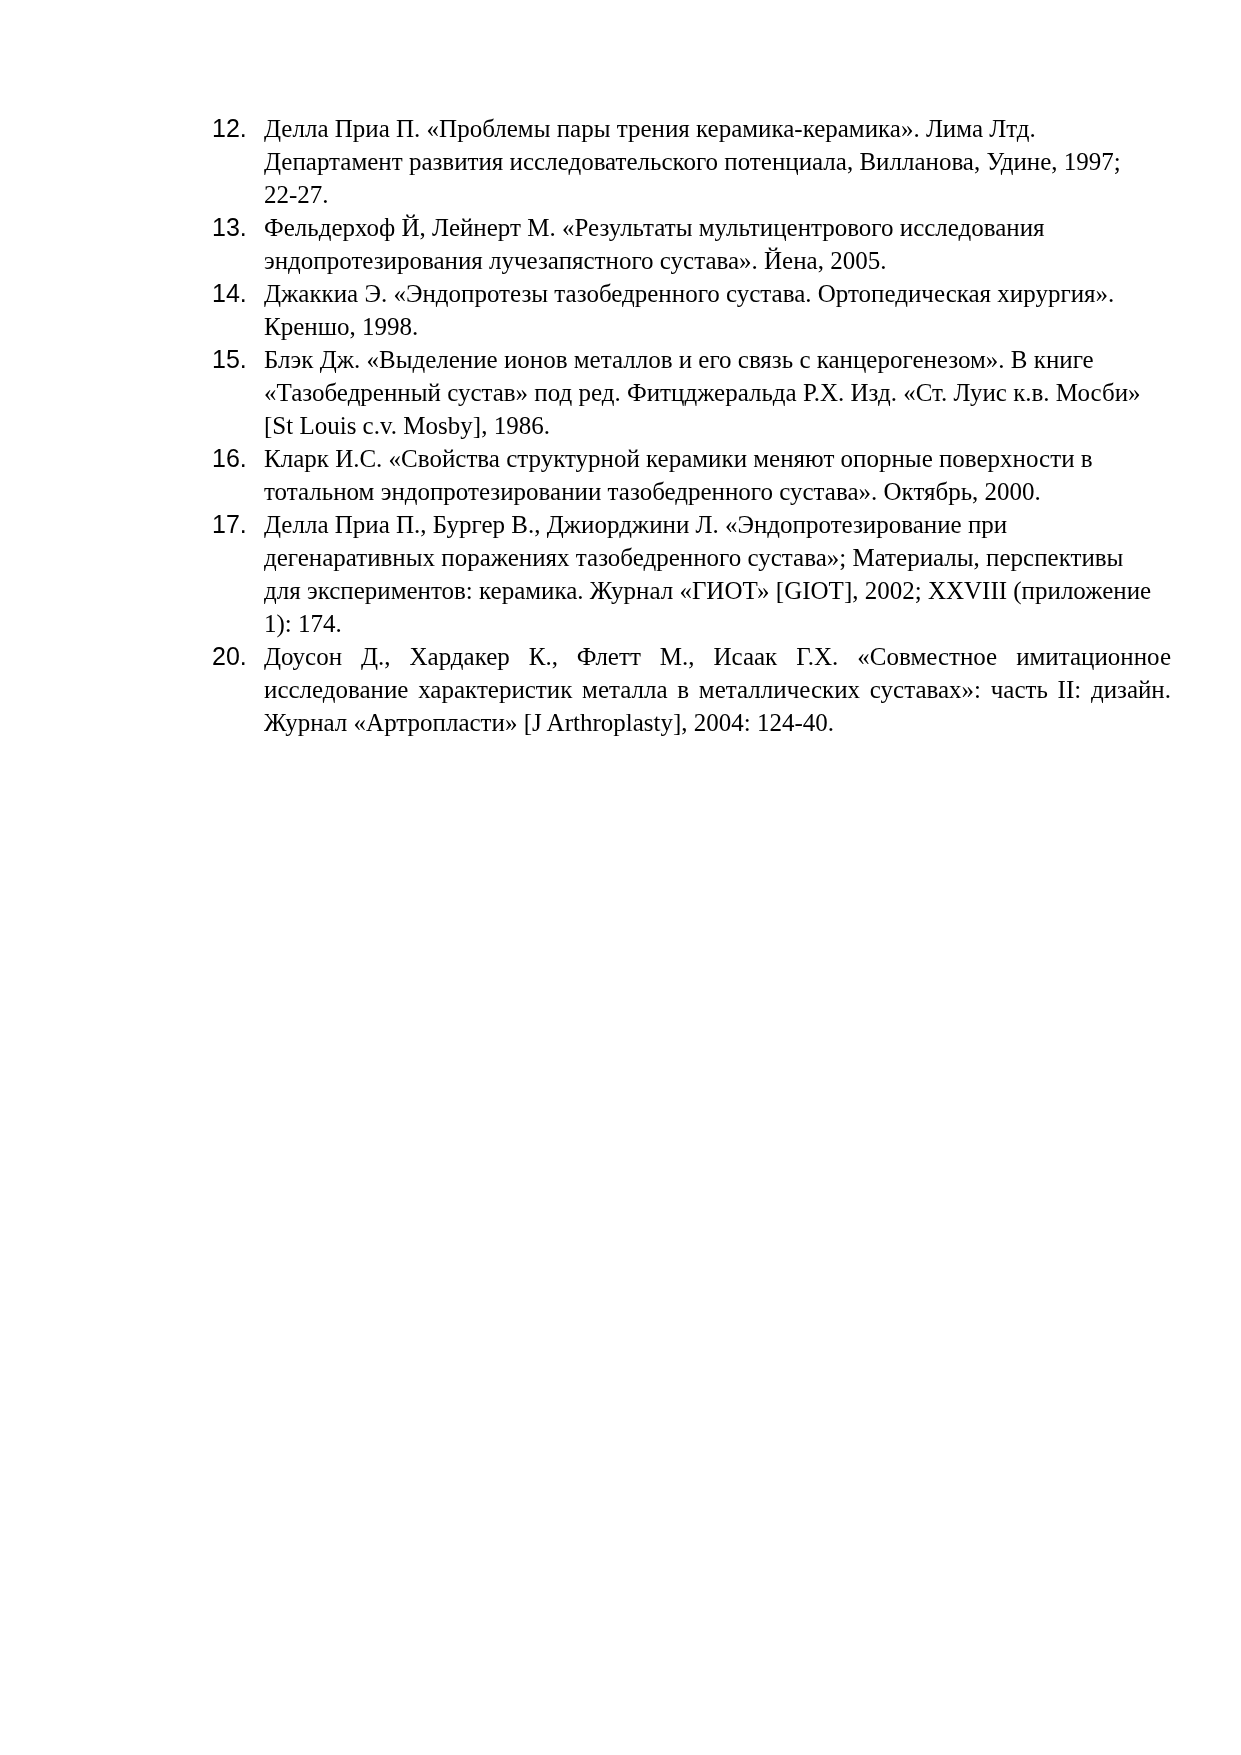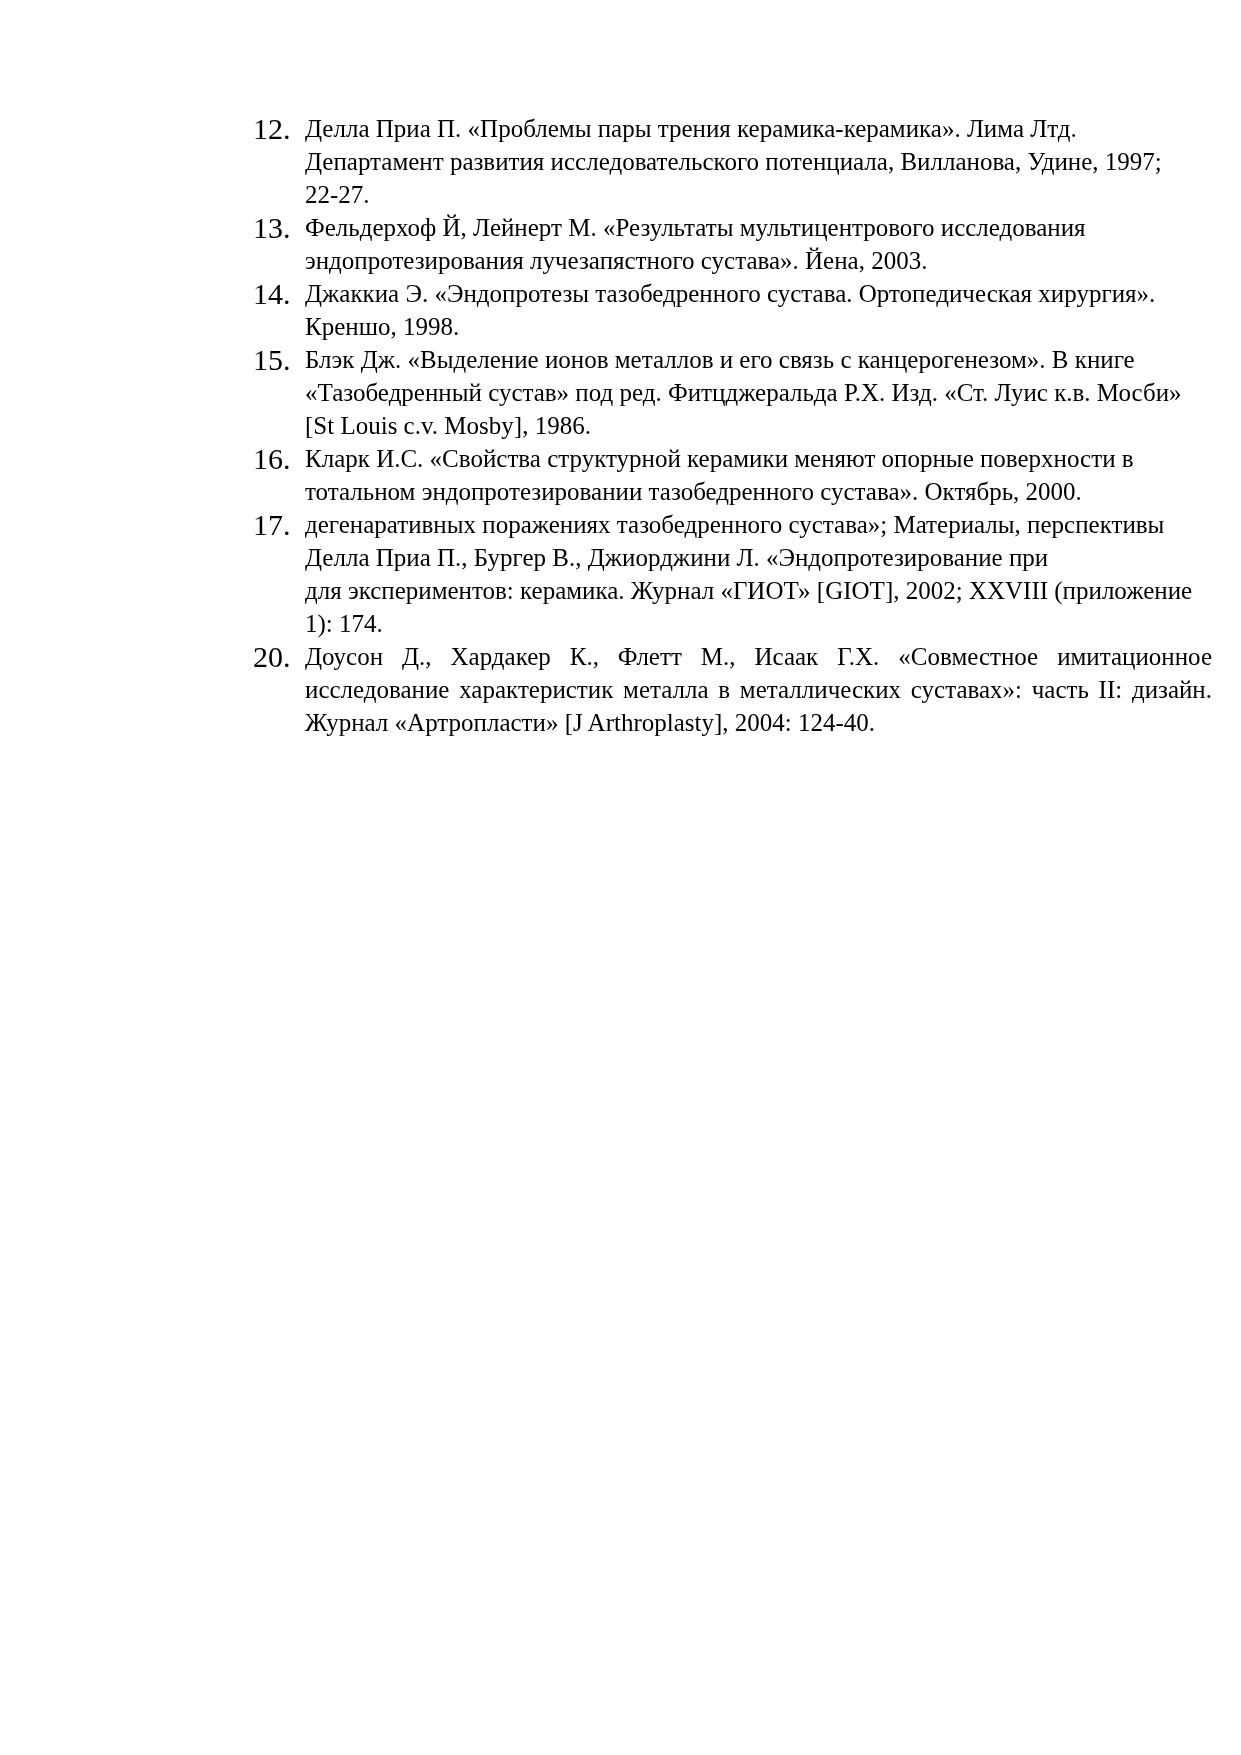--- a/index.html
+++ b/index.html
@@ -25,25 +25,24 @@
     display: flex;
     align-items: flex-start;
     font-family: "Liberation Serif", serif;
     font-size: 25px;
     line-height: 33px;
     color: #000000;
   }
   .ref-num {
     flex: none;
     width: 31px;
-    font-family: Liberation Serif, serif;
-    font-size: 30px;
+    font-family: Liberation Sans, sans-serif;
+    font-size: 25px;
     line-height: 33px;
     text-align: left;
-    margin-left: 41px;
   }
   .ref-body {
     flex: none;
     width: 907px;
     margin-left: 21px;
   }
   .ref-line {
     white-space: nowrap;
   }
   .ref-line.justified {
@@ -62,21 +61,21 @@
         <div class="ref-body">
           <div class="ref-line">Делла Приа П. «Проблемы пары трения керамика-керамика». Лима Лтд.</div>
           <div class="ref-line">Департамент развития исследовательского потенциала, Вилланова, Удине, 1997;</div>
           <div class="ref-line">22-27.</div>
         </div>
       </div>
       <div class="ref-item">
         <span class="ref-num">13.</span>
         <div class="ref-body">
           <div class="ref-line">Фельдерхоф Й, Лейнерт М. «Результаты мультицентрового исследования</div>
-          <div class="ref-line">эндопротезирования лучезапястного сустава». Йена, 2003.</div>
+          <div class="ref-line">эндопротезирования лучезапястного сустава». Йена, 2005.</div>
         </div>
       </div>
       <div class="ref-item">
         <span class="ref-num">14.</span>
         <div class="ref-body">
           <div class="ref-line">Джаккиа Э. «Эндопротезы тазобедренного сустава. Ортопедическая хирургия».</div>
           <div class="ref-line">Креншо, 1998.</div>
         </div>
       </div>
       <div class="ref-item">
@@ -90,22 +89,22 @@
       <div class="ref-item">
         <span class="ref-num">16.</span>
         <div class="ref-body">
           <div class="ref-line">Кларк И.С. «Свойства структурной керамики меняют опорные поверхности в</div>
           <div class="ref-line">тотальном эндопротезировании тазобедренного сустава». Октябрь, 2000.</div>
         </div>
       </div>
       <div class="ref-item">
         <span class="ref-num">17.</span>
         <div class="ref-body">
+          <div class="ref-line">Делла Приа П., Бургер В., Джиорджини Л. «Эндопротезирование при</div>
           <div class="ref-line">дегенаративных поражениях тазобедренного сустава»; Материалы, перспективы</div>
-          <div class="ref-line">Делла Приа П., Бургер В., Джиорджини Л. «Эндопротезирование при</div>
           <div class="ref-line">для экспериментов: керамика. Журнал «ГИОТ» [GIOT], 2002; XXVIII (приложение</div>
           <div class="ref-line">1): 174.</div>
         </div>
       </div>
       <div class="ref-item">
         <span class="ref-num">20.</span>
         <div class="ref-body">
           <div class="ref-line justified">Доусон Д., Хардакер К., Флетт М., Исаак Г.Х. «Совместное имитационное</div>
           <div class="ref-line justified">исследование характеристик металла в металлических суставах»: часть II: дизайн.</div>
           <div class="ref-line">Журнал «Артропласти» [J Arthroplasty], 2004: 124-40.</div>

